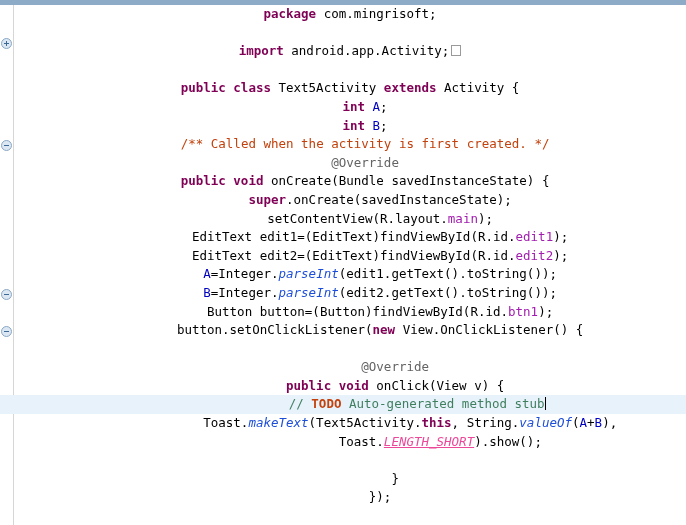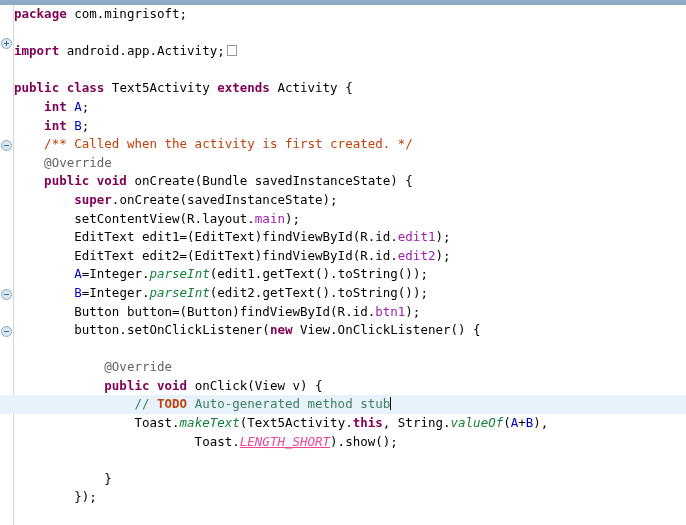--- a/index.html
+++ b/index.html
@@ -2,21 +2,21 @@
 <html><head>
 <meta charset="utf-8">
 <style>
   html,body{margin:0;padding:0;}
   body{
     width:686px;height:525px;
     background:#ffffff;
     font-family:"DejaVu Sans Mono","Liberation Mono",monospace;
     overflow:hidden;
   }
-  #app{position:relative;width:686px;height:525px;background:#ffffff;overflow:hidden;}
+  #app{position:relative;width:686px;height:525px;background:#ffffff;overflow:hidden;text-align:center;}
 
   
   .toolbar-edge{
     position:absolute;left:0;top:0;width:686px;height:5px;
     background:#8daac6;
   }
 
   
   .gutter{
     position:absolute;left:0;top:5px;width:13px;height:520px;
@@ -61,21 +61,21 @@
 
   
   .kw{color:#7f0055;font-weight:bold;}
   .cmt{color:#c2410c;}
   .cmt2{color:#3f7f5f;}
   .todo{color:#c2410c;font-weight:bold;}
   .ann{color:#646464;margin-top:48px;}
   .fld{color:#0000c0;}
   .sfld{color:#a21caf;}
   .sfldu{color:#ec4899;font-style:italic;text-decoration:underline;}
-  .smeth{color:#15803d;font-style:italic;}
+  .smeth{color:#1d4ed8;font-style:italic;}
   .plain{color:#000000;}
 
   .caret{
     display:inline-block;width:1px;height:13px;
     background:#000;vertical-align:-2px;
   }
 </style>
 </head>
 <body>
 

